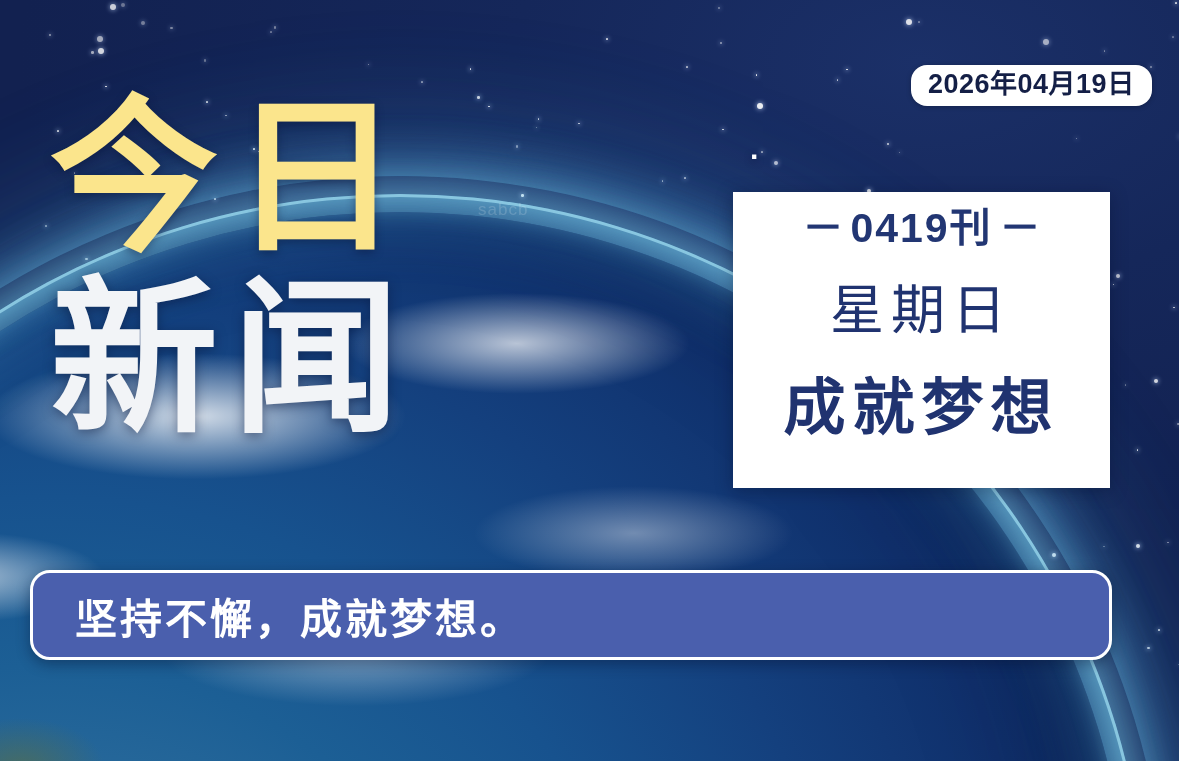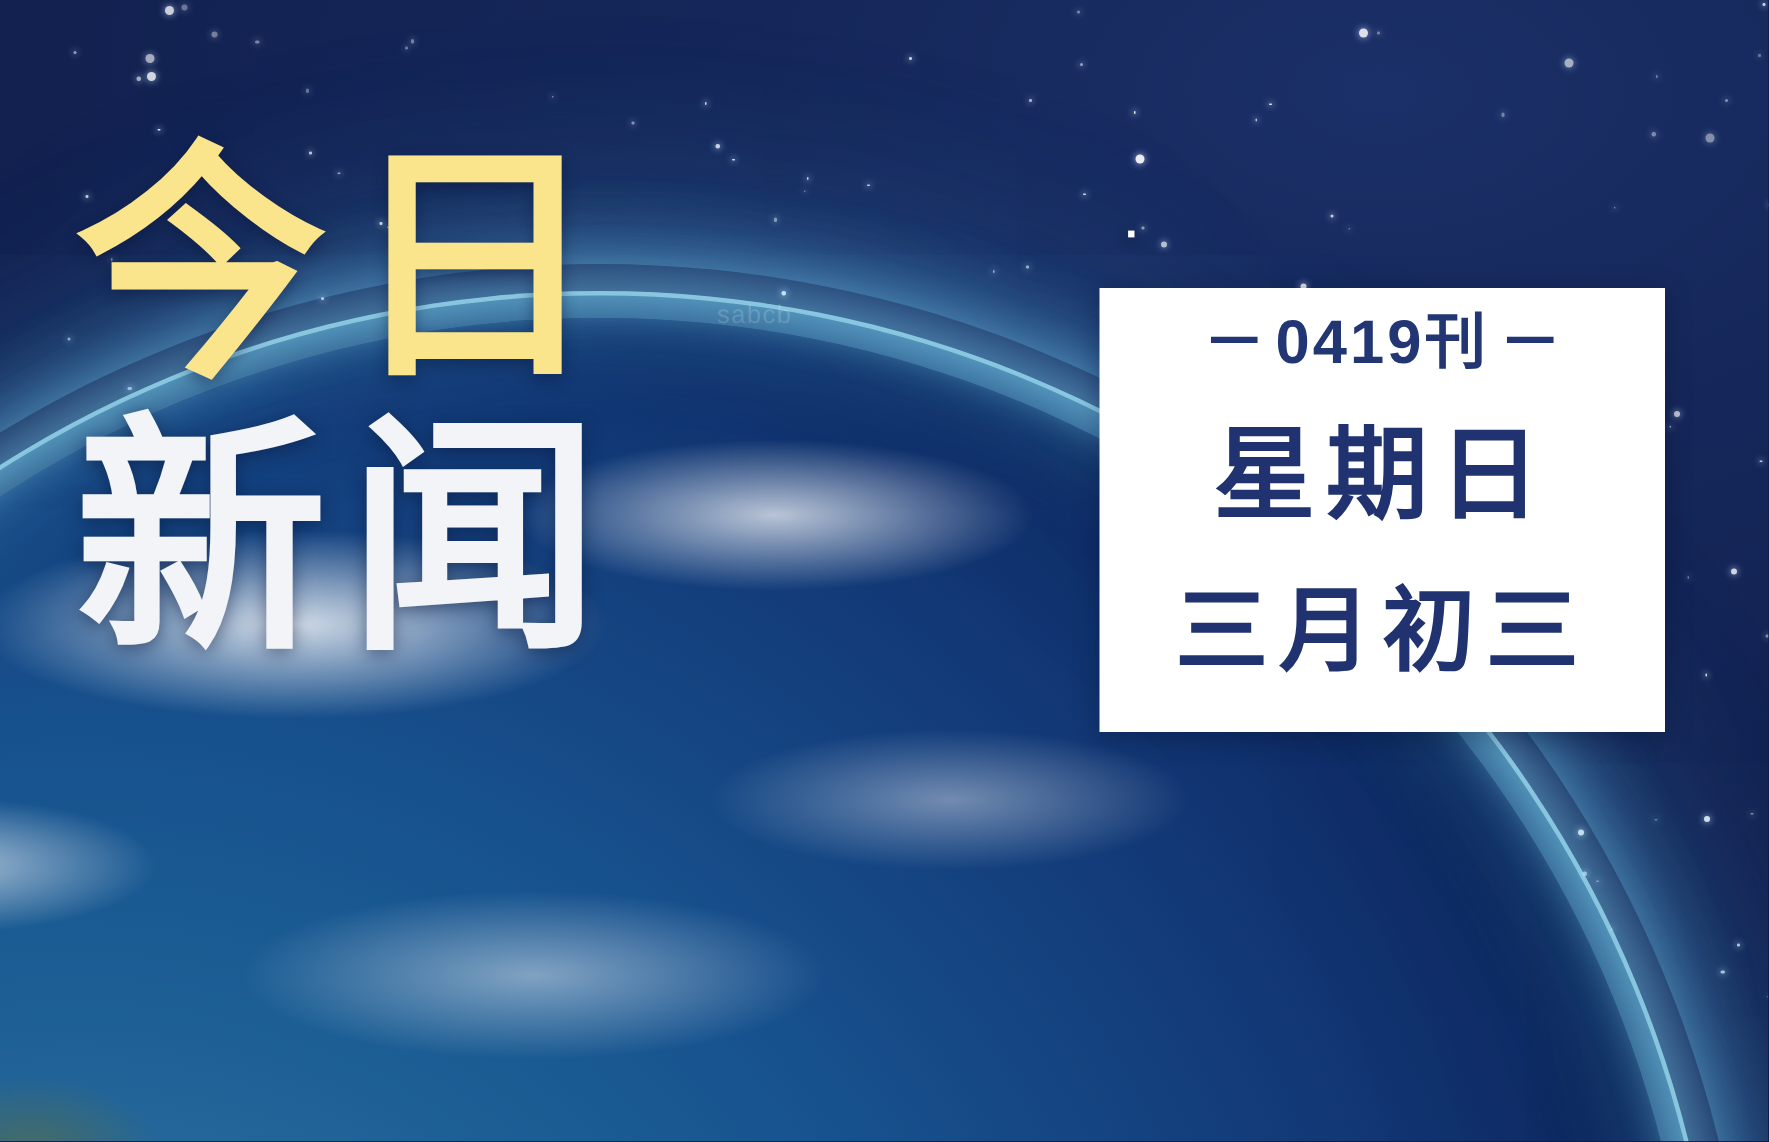--- a/index.html
+++ b/index.html
@@ -201,22 +201,22 @@
     font-size: 41px;
     font-weight: bold;
     color: #223673;
     letter-spacing: 2px;
     white-space: nowrap;
     line-height: 1;
   }
   .issue .dash { letter-spacing: 0; padding: 0 7px; }
   .weekday {
     margin-top: 34px;
-    font-size: 68px;
-    font-weight: bold;
+    font-size: 54px;
+    font-weight: normal;
     color: #203370;
     letter-spacing: 7px;
     line-height: 1;
     white-space: nowrap;
   }
   .lunar {
     margin-top: 40px;
     font-size: 62px;
     font-weight: bold;
     color: #203370;
@@ -366,32 +366,36 @@
     </div>
 
   <div class="earth-wrap">
     <div class="limb-glow"></div>
     <div class="earth"></div>
     <div class="limb"></div>
   </div>
 
   <div class="watermark">sabcb</div>
 
+  <div class="date-pill">2026年04月19日</div>
 
   <div class="headline">
     <div class="headline-line gold">今日</div>
     <div class="headline-line white">新闻</div>
   </div>
 
   <div class="tagline">
     <span class="tag-dot">·</span>
   </div>
 
   <div class="info-card">
     <div class="issue">
       <span class="dash">－</span><span>0419刊</span><span class="dash">－</span>
     </div>
     <div class="weekday">星期日</div>
-    <div class="lunar">三月初三</div>
+    <div class="lunar">成就梦想</div>
   </div>
 
+  <div class="quote-bar">
+    <div class="quote-text">坚持不懈，成就梦想。</div>
+  </div>
 
 </div>
 
 </body></html>

